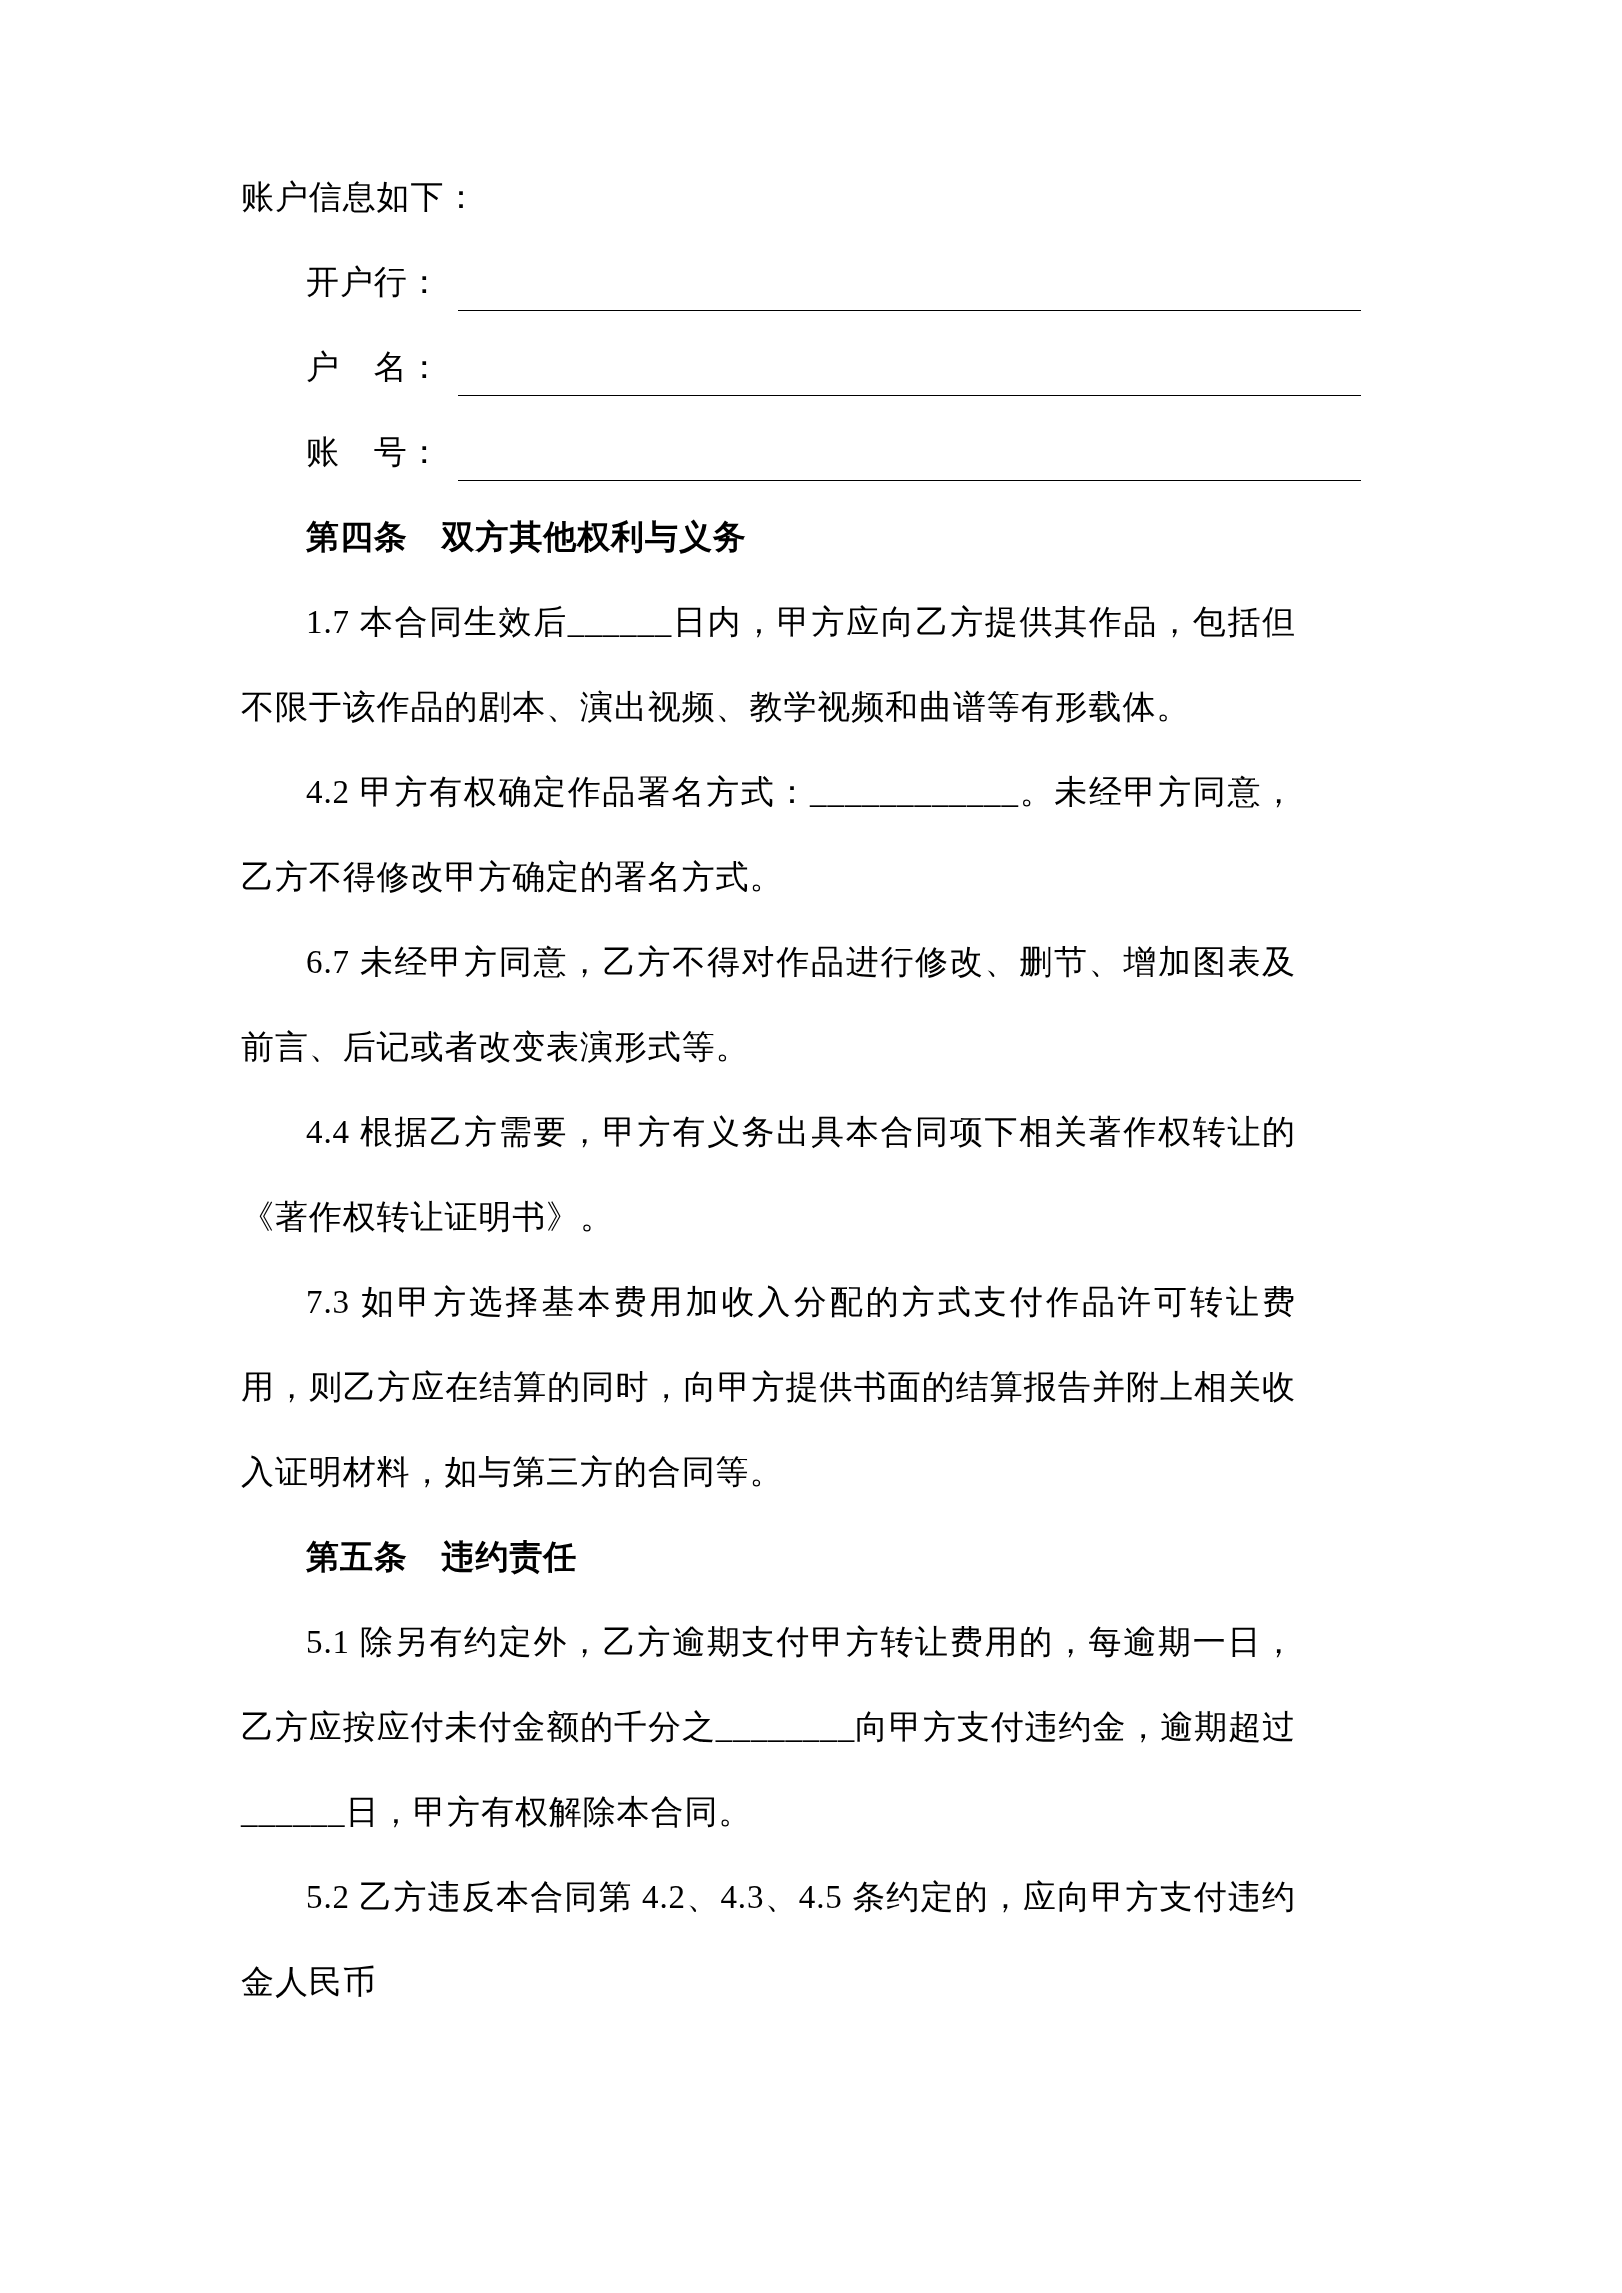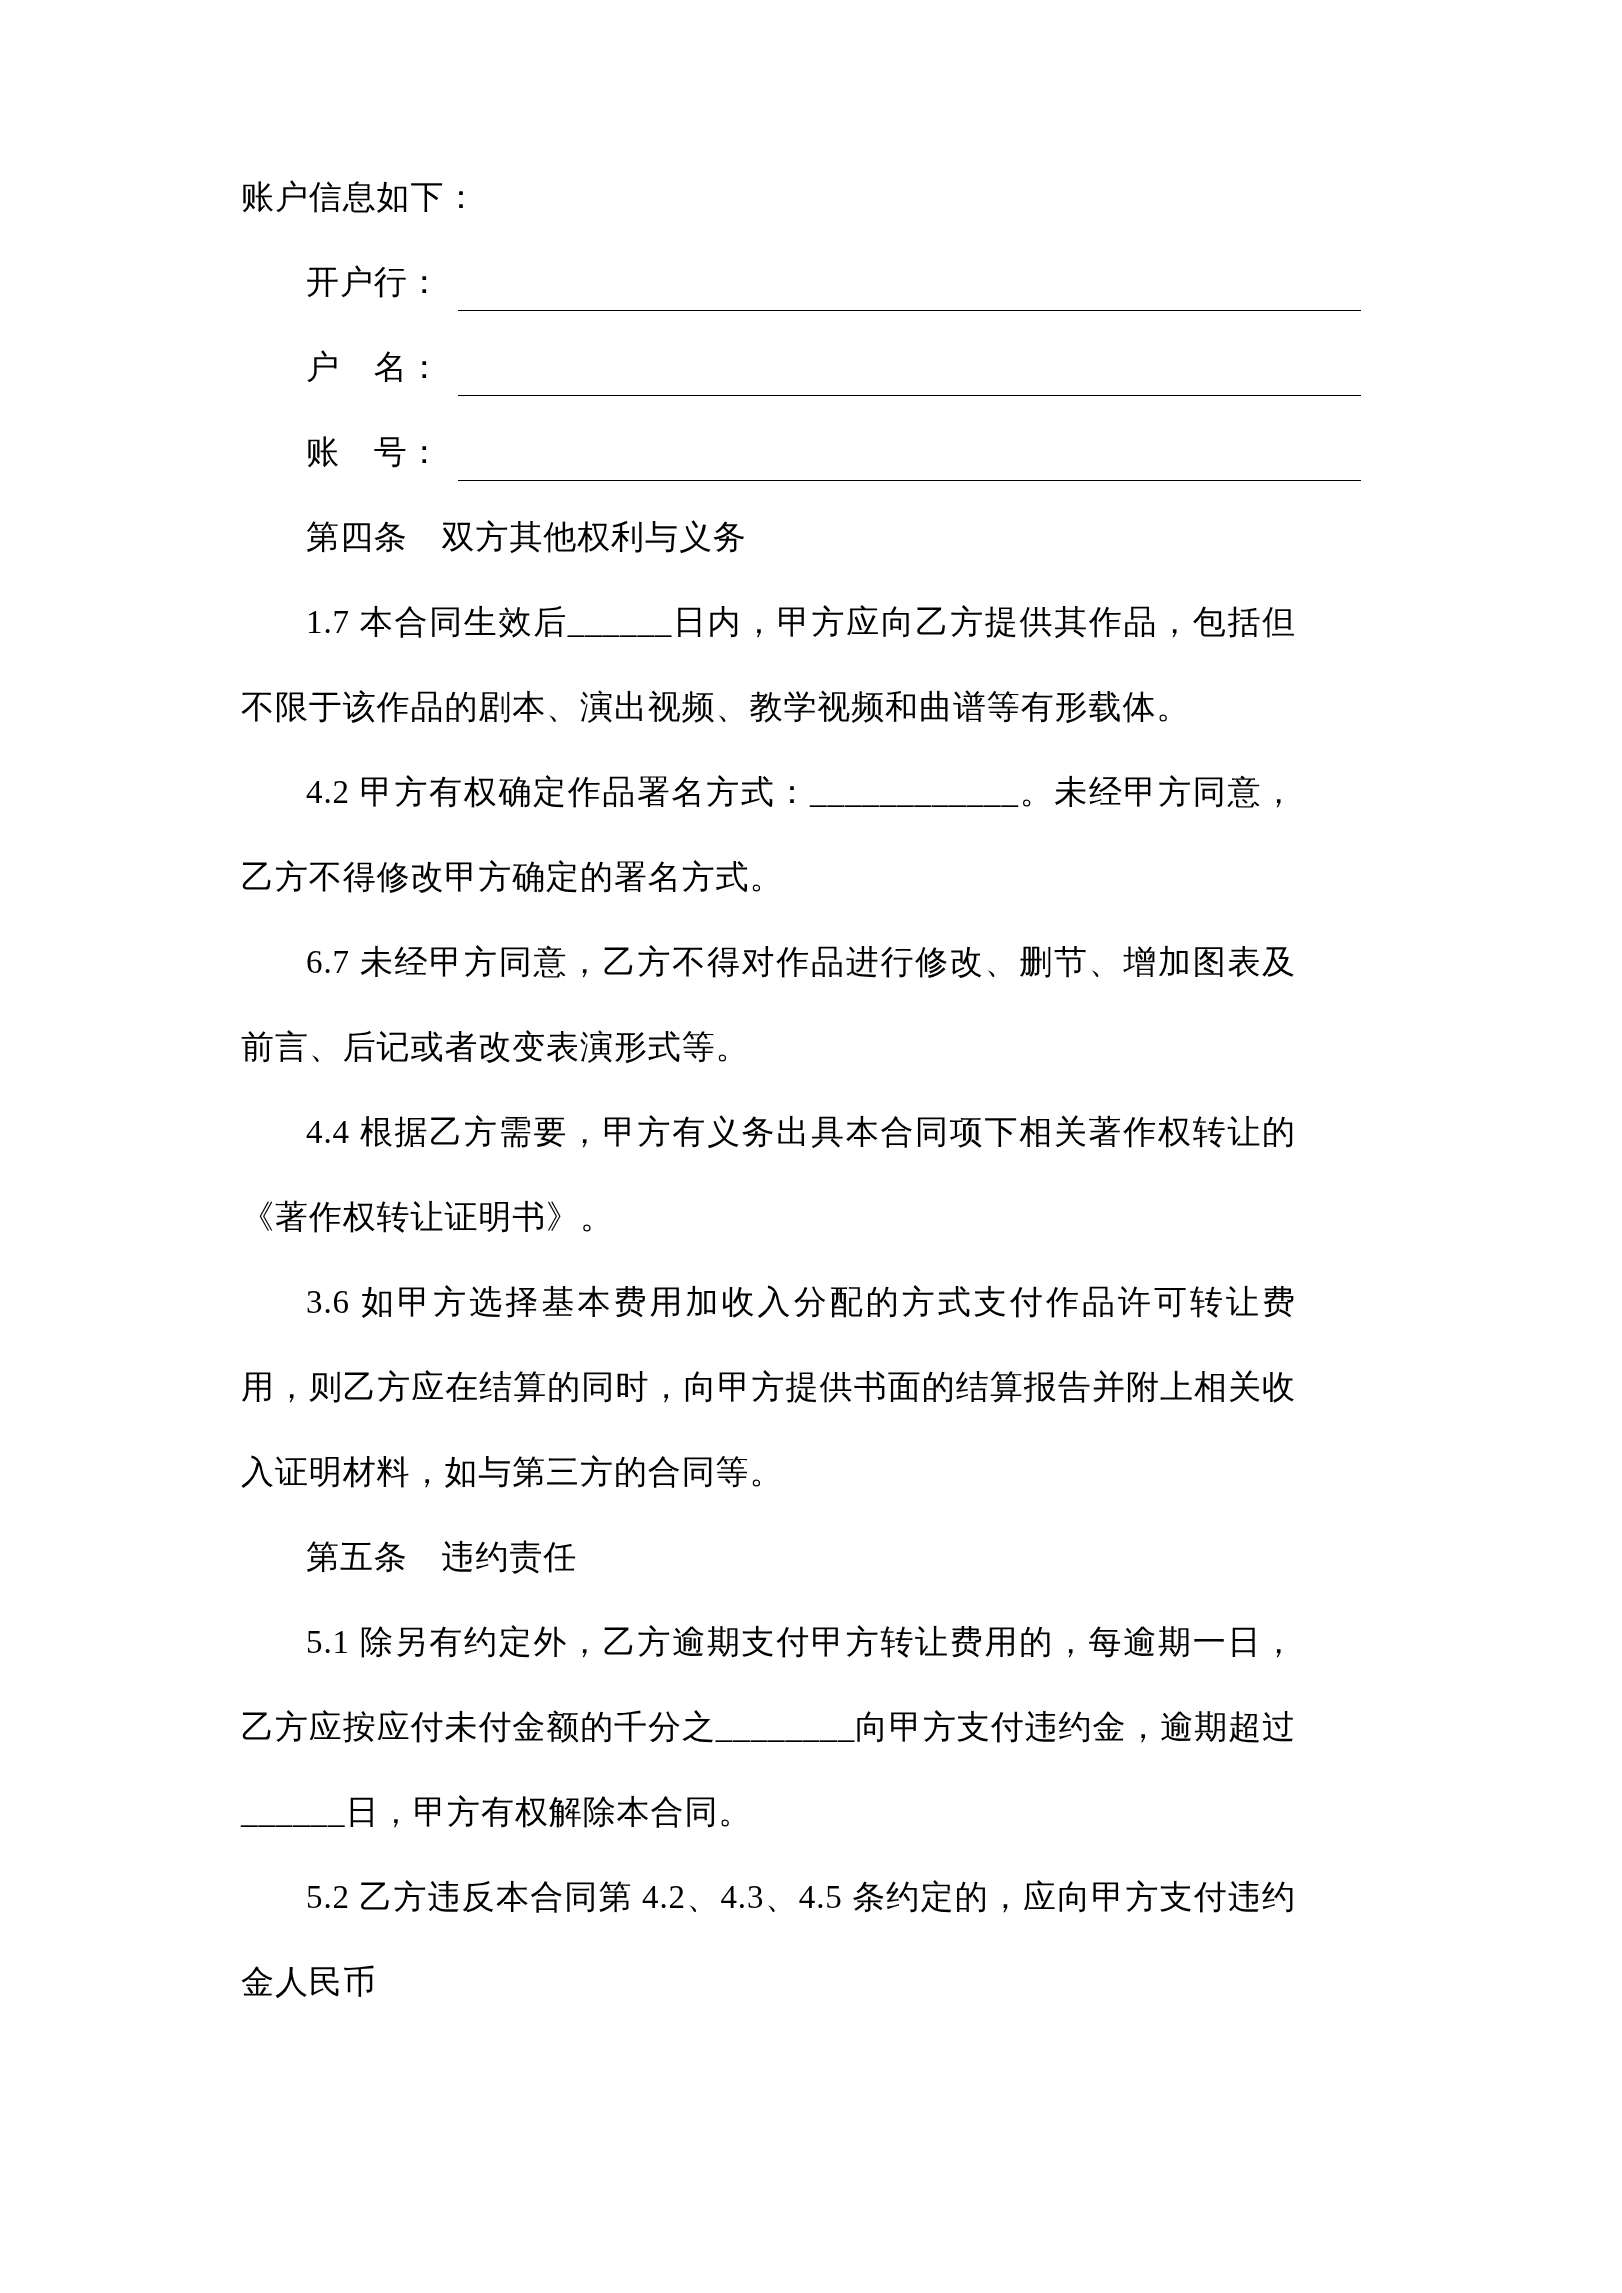--- a/index.html
+++ b/index.html
@@ -28,21 +28,21 @@
     text-indent: 65px;
     letter-spacing: 0.9px;
   }
   .para.no-indent {
     text-indent: 0;
   }
   .heading {
     margin: 0;
     line-height: 85px;
     text-indent: 65px;
-    font-weight: normal;
+    font-weight: bold;
     letter-spacing: 0.9px;
   }
   .field {
     display: flex;
     align-items: stretch;
     height: 85px;
     line-height: 85px;
     margin-left: 65px;
     width: 1055px;
     justify-content: space-between;
@@ -91,21 +91,21 @@
   <div class="heading">第四条　双方其他权利与义务</div>
 
   <p class="para">1.7 本合同生效后______日内，甲方应向乙方提供其作品，包括但不限于该作品的剧本、演出视频、教学视频和曲谱等有形载体。</p>
 
   <p class="para">4.2 甲方有权确定作品署名方式：____________。未经甲方同意，乙方不得修改甲方确定的署名方式。</p>
 
   <p class="para">6.7 未经甲方同意，乙方不得对作品进行修改、删节、增加图表及前言、后记或者改变表演形式等。</p>
 
   <p class="para">4.4 根据乙方需要，甲方有义务出具本合同项下相关著作权转让的《著作权转让证明书》。</p>
 
-  <p class="para">3.6 如甲方选择基本费用加收入分配的方式支付作品许可转让费用，则乙方应在结算的同时，向甲方提供书面的结算报告并附上相关收入证明材料，如与第三方的合同等。</p>
+  <p class="para">7.3 如甲方选择基本费用加收入分配的方式支付作品许可转让费用，则乙方应在结算的同时，向甲方提供书面的结算报告并附上相关收入证明材料，如与第三方的合同等。</p>
 
   <div class="heading">第五条　违约责任</div>
 
   <p class="para">5.1 除另有约定外，乙方逾期支付甲方转让费用的，每逾期一日，乙方应按应付未付金额的千分之________向甲方支付违约金，逾期超过______日，甲方有权解除本合同。</p>
 
   <p class="para">5.2 乙方违反本合同第 4.2、4.3、4.5 条约定的，应向甲方支付违约金人民币</p>
 
 </div>
 
 

